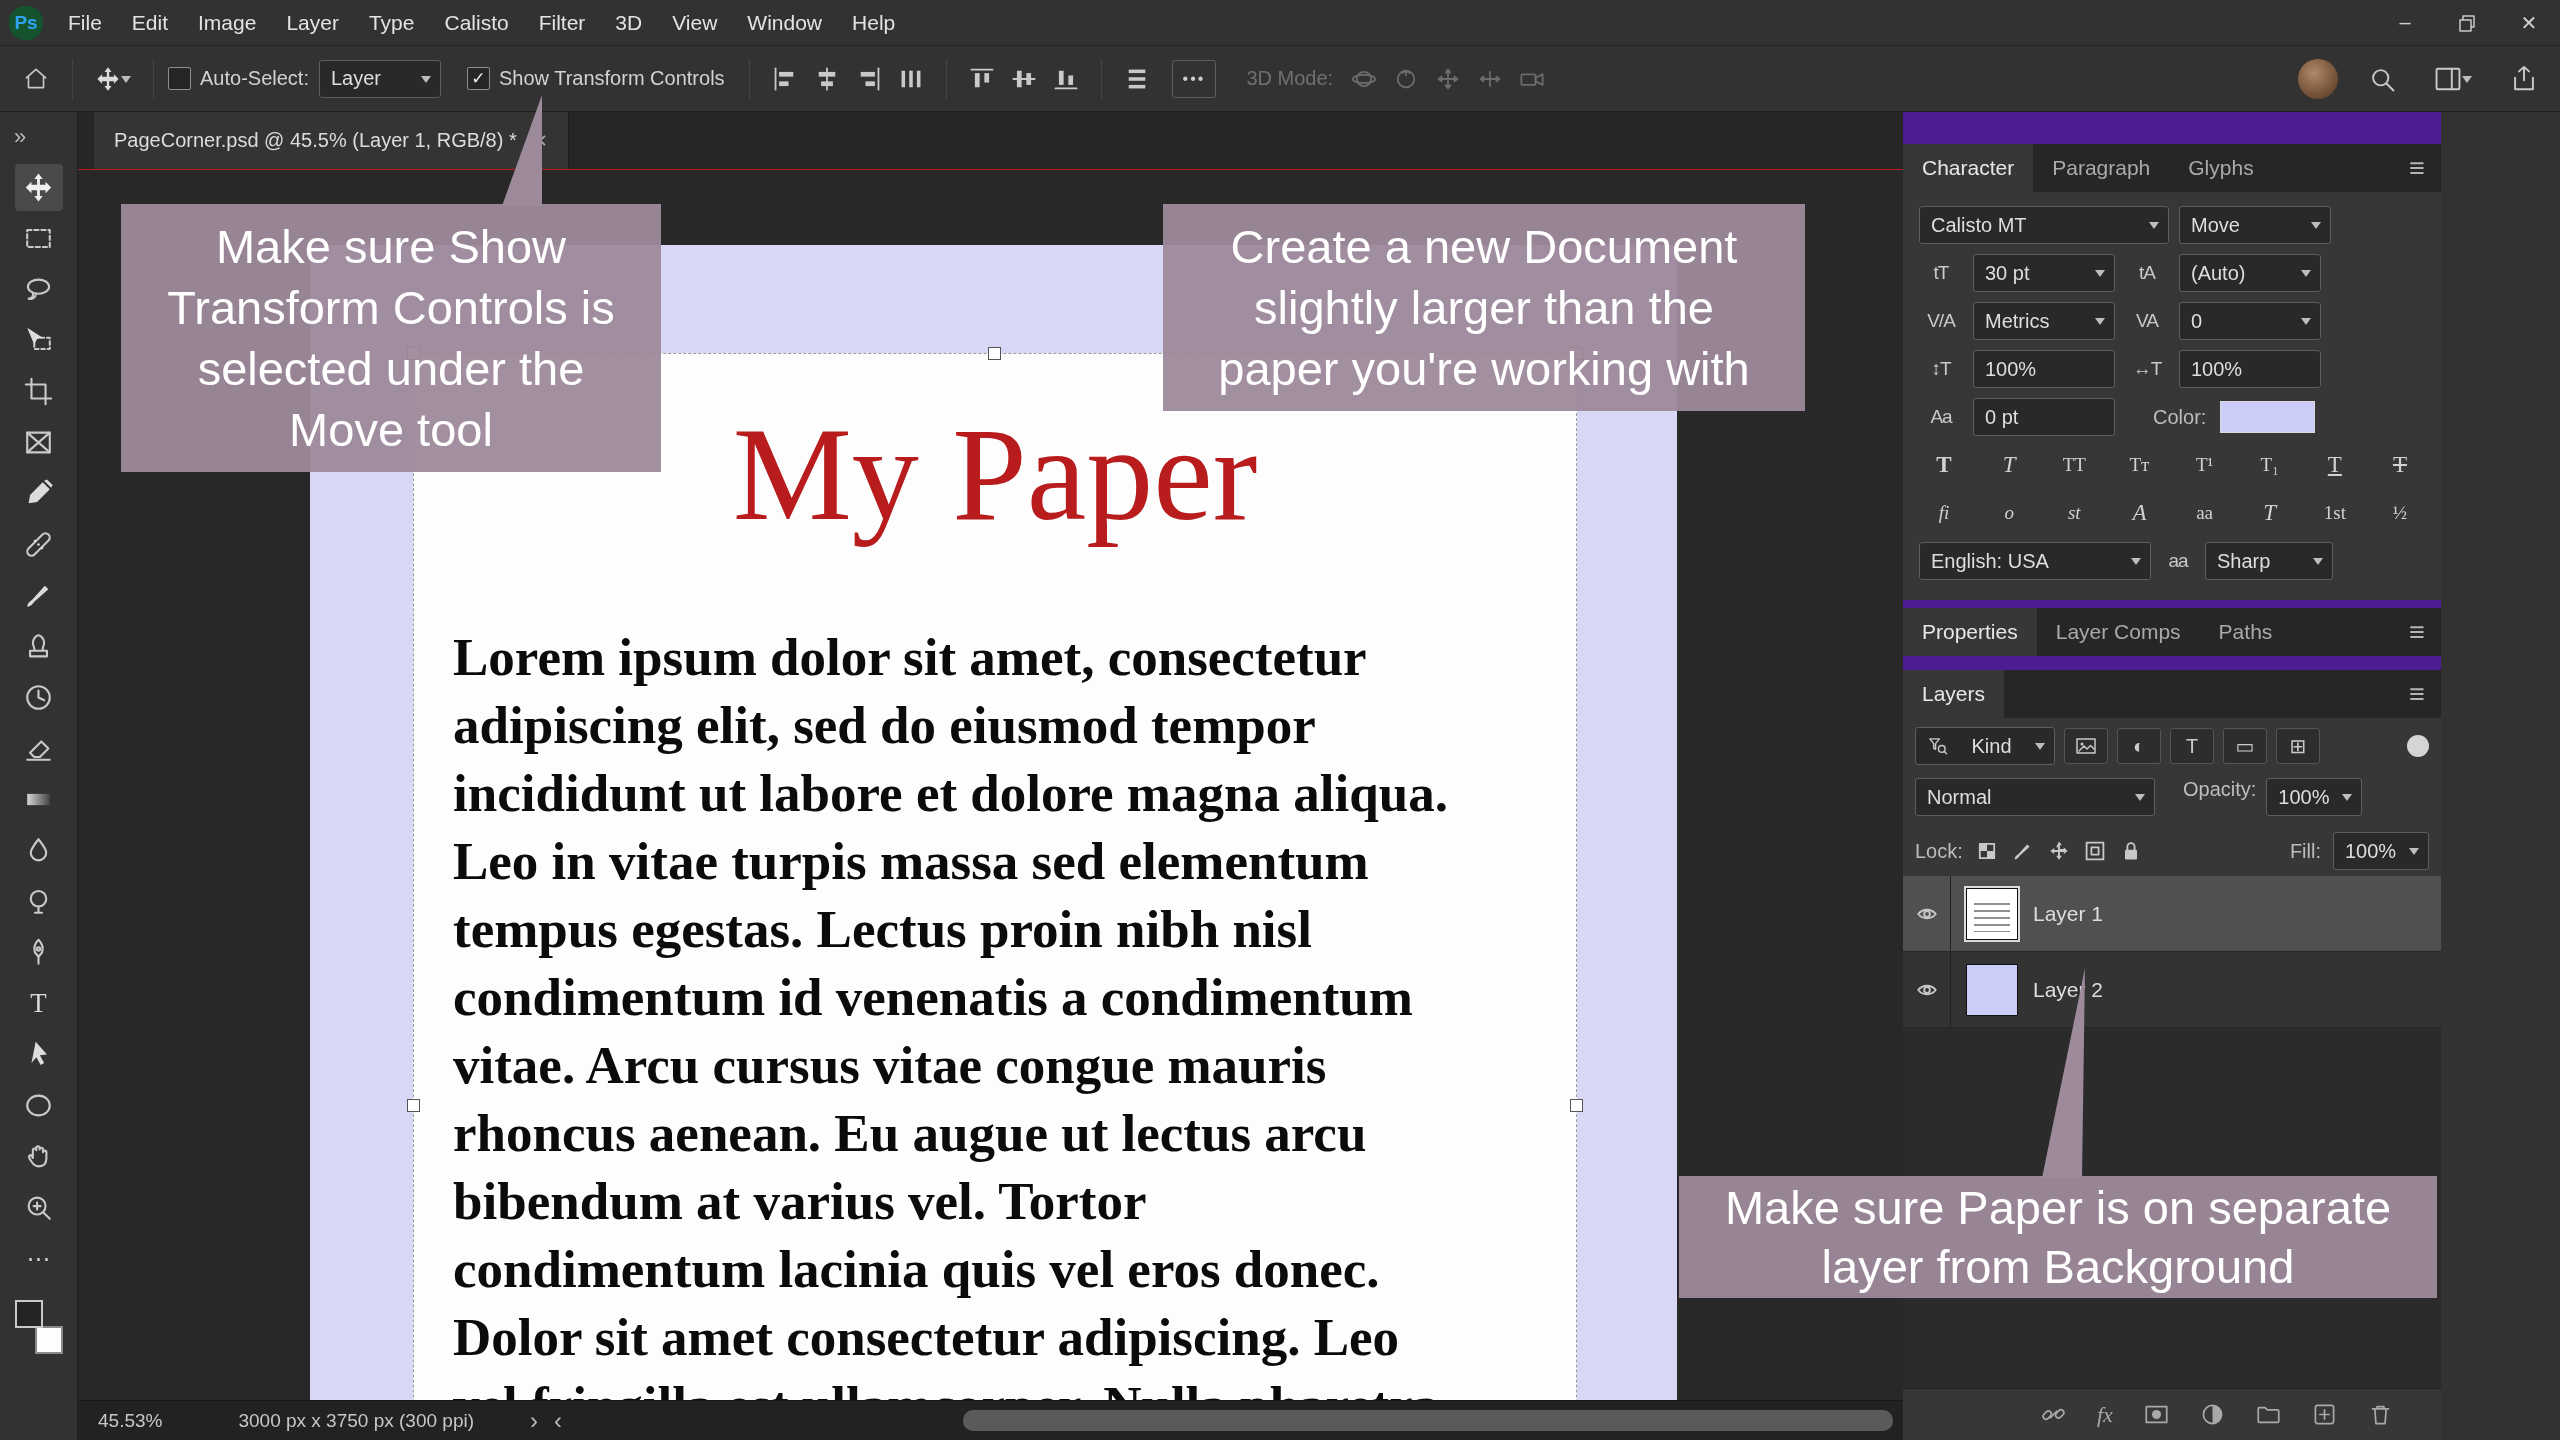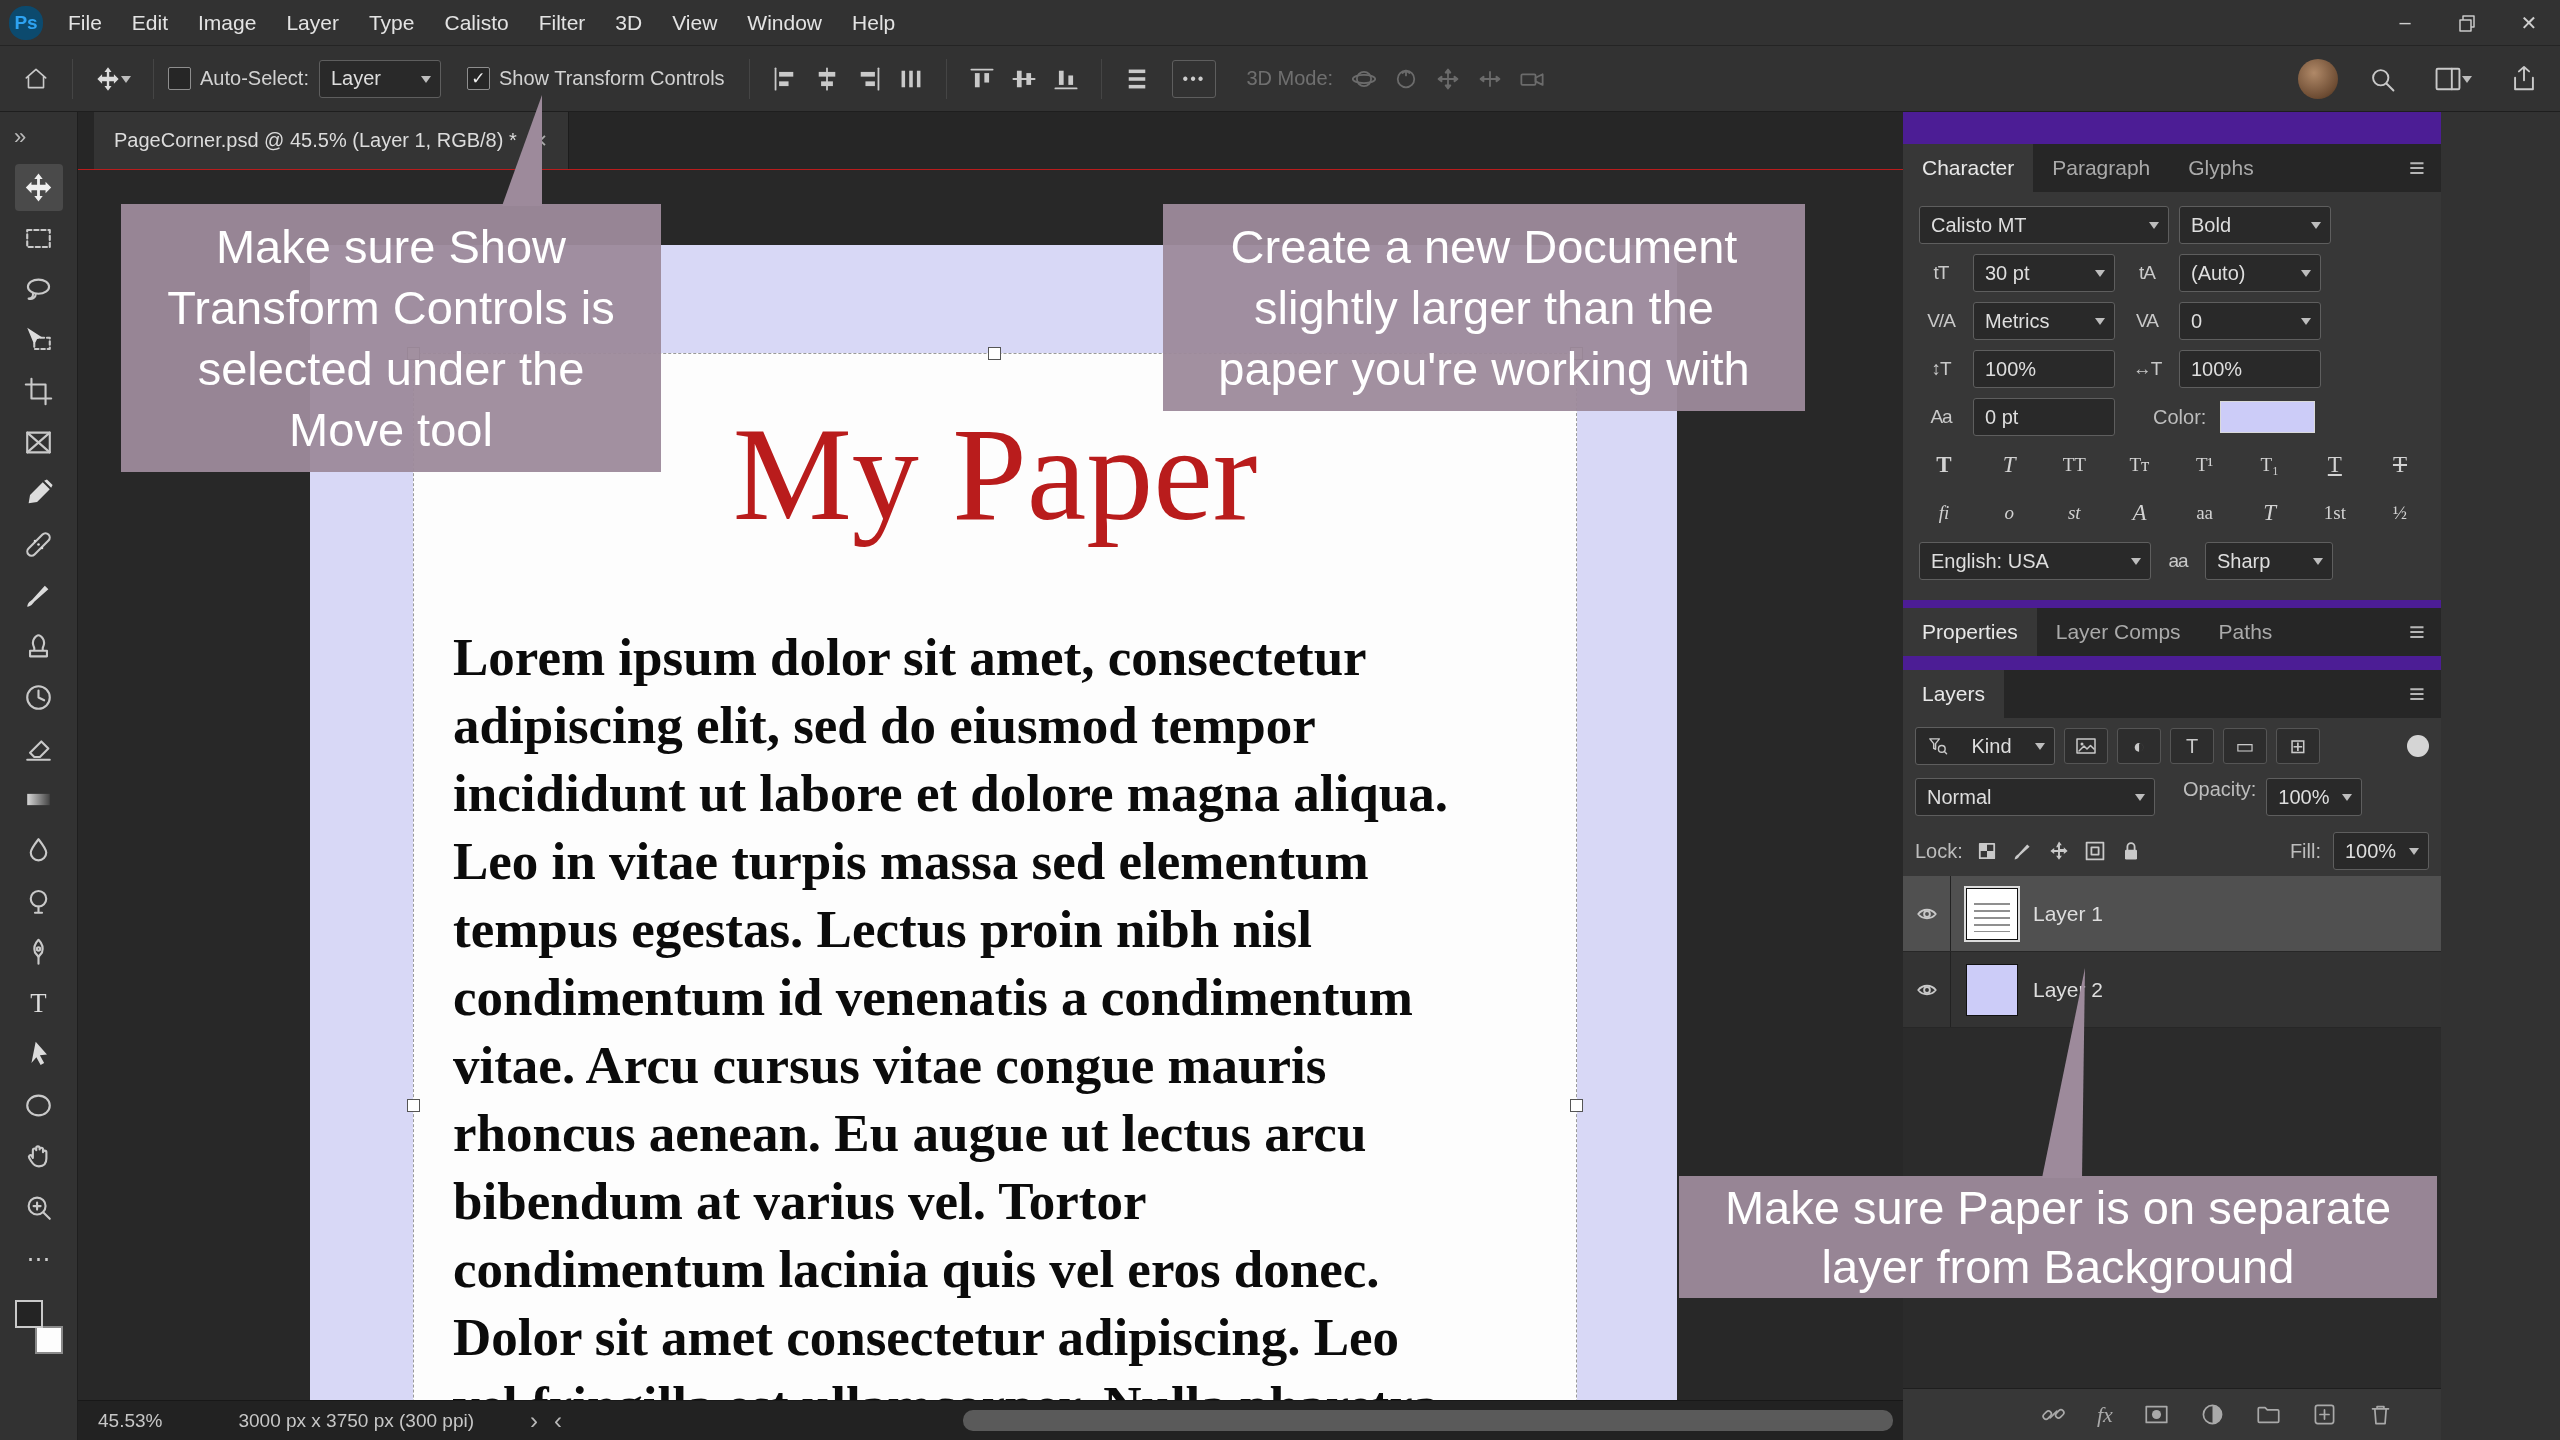--- a/index.html
+++ b/index.html
@@ -4,21 +4,21 @@
 <style>
   *{margin:0;padding:0;box-sizing:border-box}
   html,body{width:2560px;height:1440px;overflow:hidden}
   body{position:relative;background:#323232;color:#d6d6d6;font-family:"Liberation Sans",sans-serif;font-size:20px}
   svg{display:block}
   .ico{stroke:#c9c9c9;fill:none;stroke-width:1.5;stroke-linecap:round;stroke-linejoin:round}
   .sep{width:1px;height:40px;background:#252525;border-right:1px solid #454545;margin:0 14px}
 
   
   #menubar{position:absolute;left:0;top:0;width:2560px;height:46px;display:flex;align-items:center;background:#323232;border-bottom:1px solid #242424;z-index:20}
-  .pslogo{width:34px;height:34px;margin:0 10px 0 9px;border-radius:16px;background:#0c4a6e;color:#2ea3f2;font-weight:bold;font-size:19px;display:flex;align-items:center;justify-content:center}
+  .pslogo{width:34px;height:34px;margin:0 10px 0 9px;border-radius:16px;background:#14532d;color:#2ea3f2;font-weight:bold;font-size:19px;display:flex;align-items:center;justify-content:center}
   #menus{display:flex;height:100%}
   .menu-item{display:flex;align-items:center;padding:0 15px;font-size:21px;color:#e3e3e3;cursor:default}
   .win-controls{margin-left:auto;display:flex;height:100%}
   .win-btn{width:62px;display:flex;align-items:center;justify-content:center;color:#cfcfcf;font-size:20px}
 
   
   #optionsbar{position:absolute;left:0;top:46px;width:2560px;height:66px;display:flex;align-items:center;background:#323232;border-bottom:1px solid #1e1e1e;padding:0 14px;z-index:20}
   .opt-btn{display:flex;align-items:center;justify-content:center;padding:0 8px;height:48px}
   .chk{width:23px;height:23px;border:1px solid #8e8e8e;border-radius:2px;background:#262626;display:flex;align-items:center;justify-content:center;color:#efefef;font-size:17px;margin-right:9px}
   .opt-label{color:#d2d2d2;font-size:20px;margin-right:10px}
@@ -488,21 +488,21 @@
     <div class="ptab">Glyphs</div>
     <div class="menu-btn">≡</div>
   </div>
   <div class="charbody">
     <div class="crow">
       <div class="fld w-fam">
           <span>Calisto MT</span>
           <span class="dn"></span>
         </div>
       <div class="fld w-sty">
-          <span>Bold</span>
+          <span>Move</span>
           <span class="dn"></span>
         </div>
     </div>
     <div class="crow">
       <div class="cicon">tT</div>
       <div class="fld w-sm">
           <span>30 pt</span>
           <span class="dn"></span>
         </div>
       <div class="cicon">tA</div>

